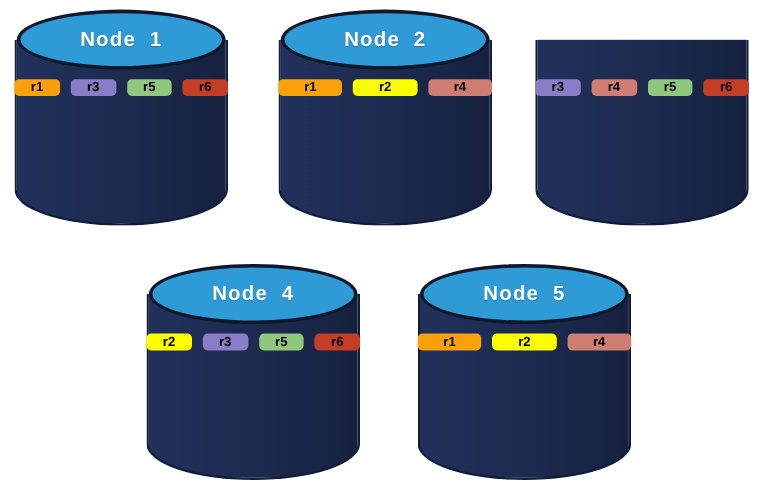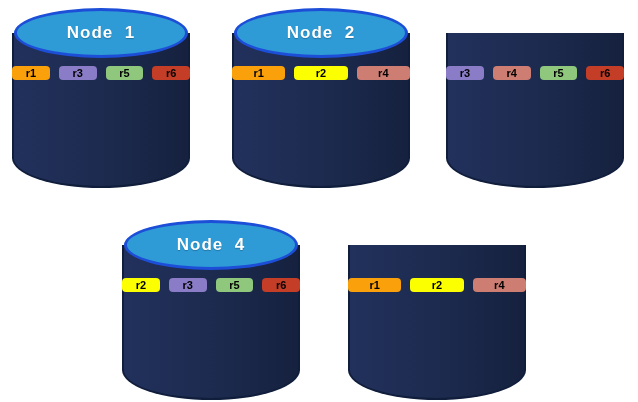--- a/index.html
+++ b/index.html
@@ -32,21 +32,21 @@
     border-radius: 0 0 50% 50% / 0 0 30px 30px;
     box-sizing: border-box;
   }
   .cyl-cap {
     position: absolute;
     left: 2px;
     right: 2px;
     top: 0;
     height: 50px;
     background: #2e9bd6;
-    border: 3px solid #1d4ed8;
+    border: 3px solid #0f172a;
     border-radius: 50%;
     box-sizing: border-box;
     display: flex;
     align-items: center;
     justify-content: center;
   }
   .cap-label {
     color: #ffffff;
     font-weight: bold;
     font-size: 17px;
@@ -125,20 +125,23 @@
     <div class="bars">
         <div class="bar" style="background: rgb(252, 255, 0);">r2</div>
         <div class="bar" style="background: rgb(138, 124, 198);">r3</div>
         <div class="bar" style="background: rgb(143, 200, 125);">r5</div>
         <div class="bar" style="background: rgb(195, 61, 39);">r6</div>
       </div>
   </div>
 
   <div class="cylinder" style="left:348px; top:220px;">
     <div class="cyl-body"></div>
+    <div class="cyl-cap">
+      <span class="cap-label">Node  5</span>
+    </div>
     <div class="bars">
         <div class="bar" style="background: rgb(249, 160, 11);">r1</div>
         <div class="bar" style="background: rgb(252, 255, 0);">r2</div>
         <div class="bar" style="background: rgb(206, 125, 114);">r4</div>
       </div>
   </div>
 
 </div>
 
 </body></html>

